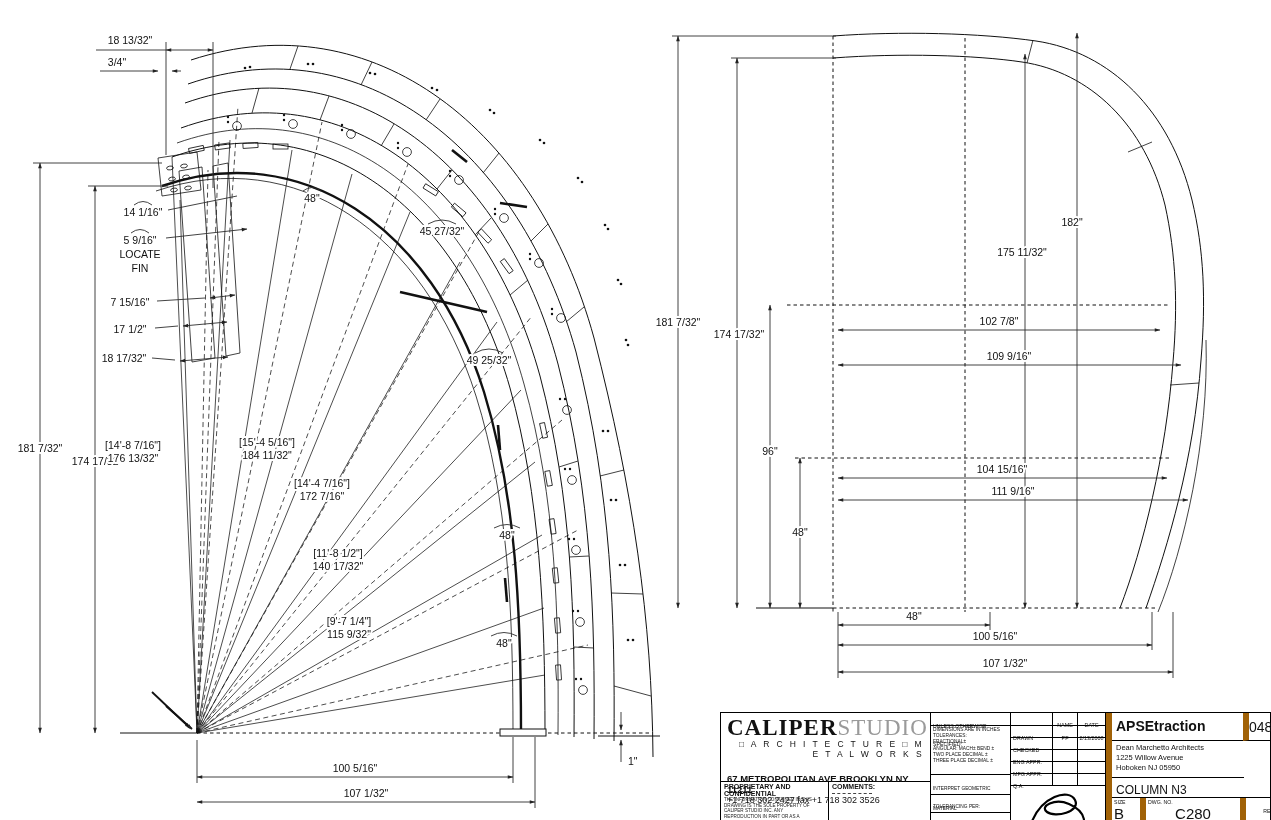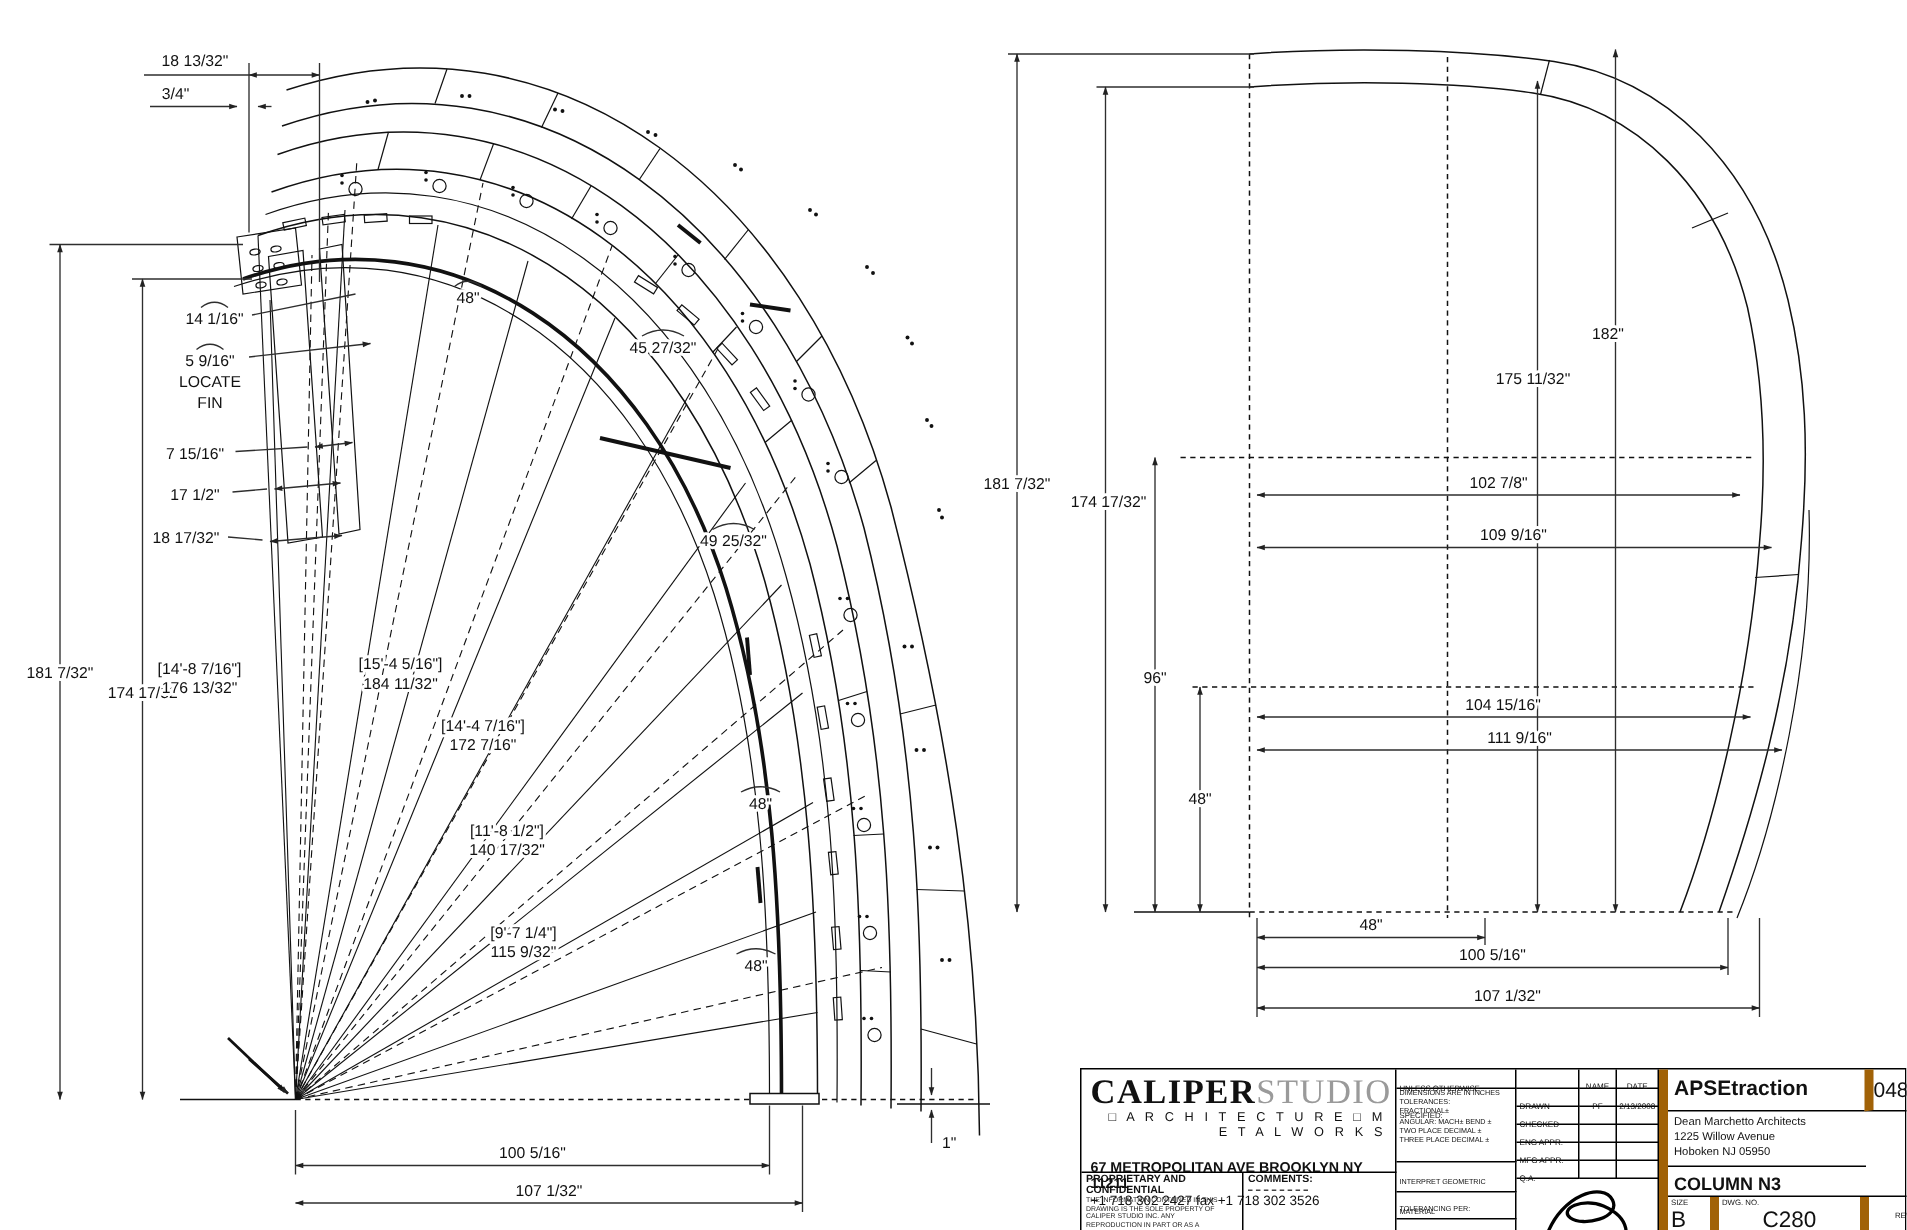--- a/index.html
+++ b/index.html
@@ -26,21 +26,21 @@
   .addr{font-size:9.5px;font-weight:bold;margin-top:14px;}
   .phone{font-size:9px;}
   .tinyTitle{font-size:7px;font-weight:bold;}
   .microtxt{font-size:4.6px;line-height:1.25;transform-origin:0 0;color:#222;}
   .spec{font-size:4.8px;line-height:1.3;}
   .spechead{font-size:5.2px;}
   .rowlbl{font-size:5.4px;}
   .bigproj{font-size:14px;font-weight:bold;}
   .bignum{font-size:14px;}
   .client{font-size:7.5px;line-height:1.3;}
-  .coltitle{font-size:12px;font-weight:bold;}
+  .coltitle{font-size:12px;font-weight:normal;}
   .celllbl{font-size:5.2px;}
   .cellval{font-size:15px;}
   .foot{font-size:6px;}
   .dashline{border-bottom:1px dashed #444;width:40px;height:1px;margin-top:2px;}
 </style>
 </head>
 <body>
 
 <div id="sheet">
 

